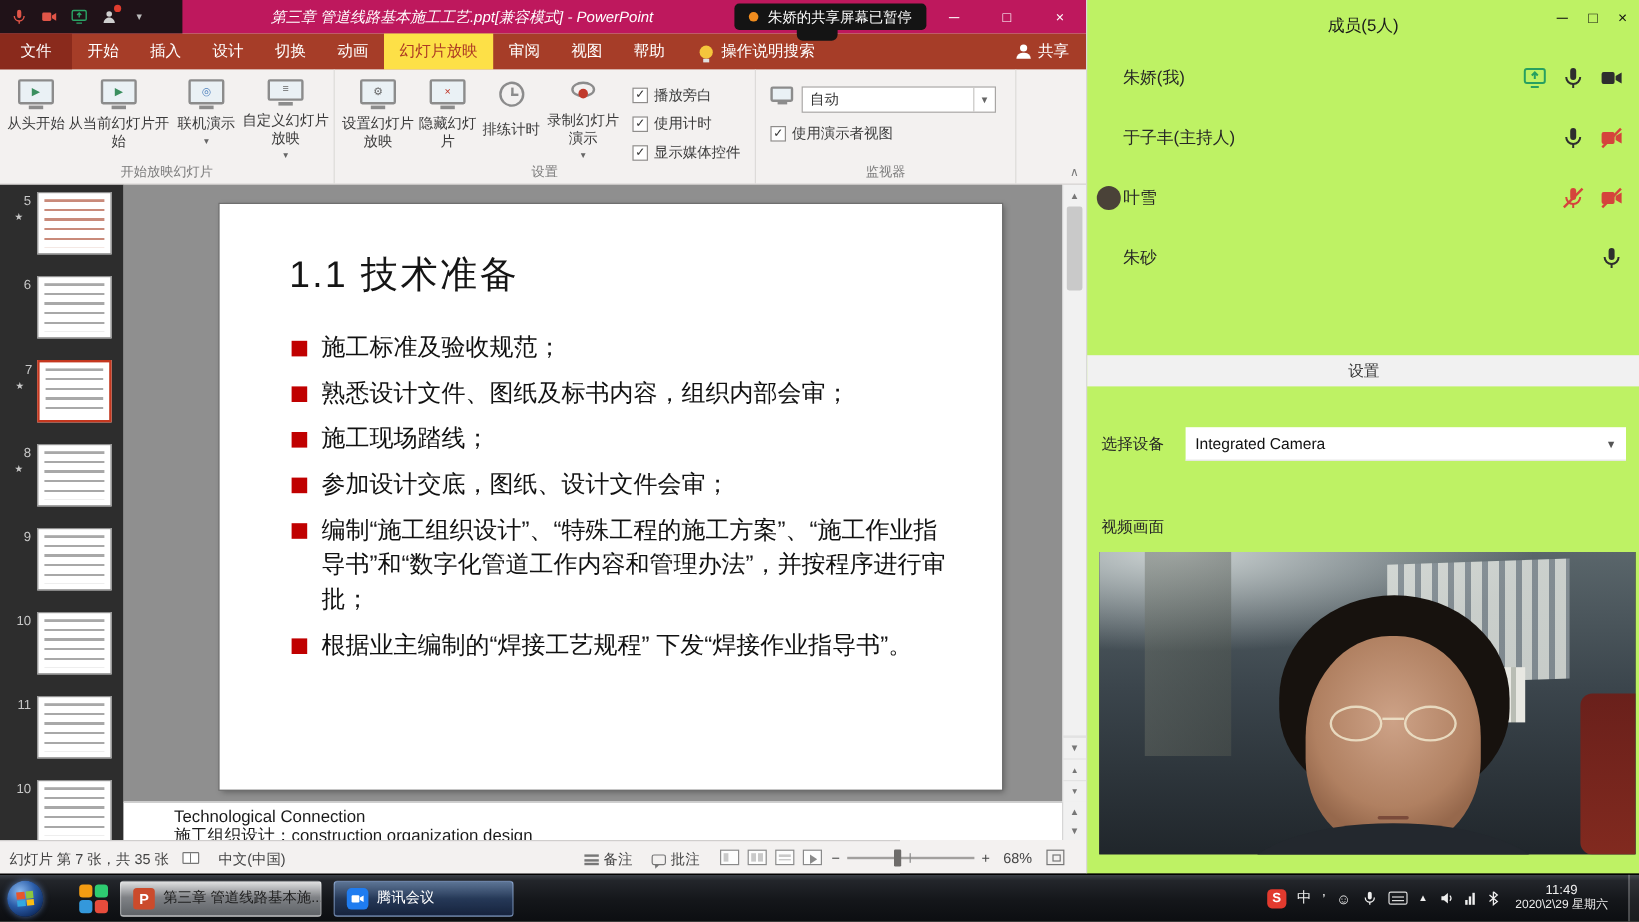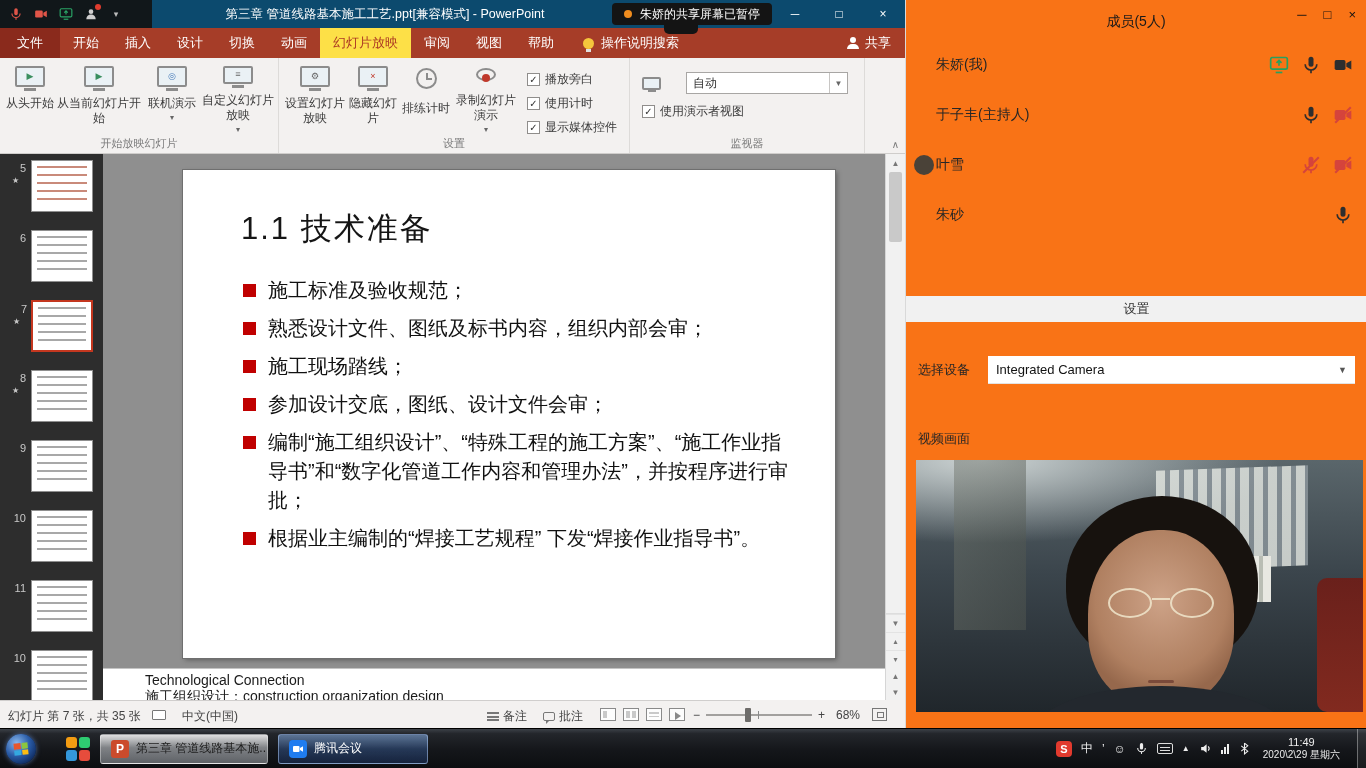--- a/index.html
+++ b/index.html
@@ -2,21 +2,21 @@
 <html><head>
 <meta charset="utf-8">
 <style>
   * { margin:0; padding:0; box-sizing:border-box; }
   body { background:#000; font-family:"Liberation Sans","DejaVu Sans",sans-serif; }
   .screen { position:relative; width:1366px; height:768px; overflow:hidden; background:#000; }
 
   
   .ppt { position:absolute; left:0; top:0; width:905px; height:728px; background:#f3f1f0; }
 
-  .tbar { position:absolute; left:0; top:0; width:905px; height:28px; background:#0c4a6e; }
+  .tbar { position:absolute; left:0; top:0; width:905px; height:28px; background:#be185d;font-style:italic; }
   .tbar-title { position:absolute; left:150px; top:0; width:470px; height:28px; line-height:28px;
     text-align:center; color:#fff; font-size:12.5px; white-space:nowrap; overflow:hidden; }
   .wc { position:absolute; right:0; top:0; height:28px; display:flex; }
   .wc span { width:44px; height:28px; display:flex; align-items:center; justify-content:center;
     color:#fff; font-size:12px; }
 
   .mtb { position:absolute; left:0; top:0; height:28px; width:152px; background:rgba(18,18,18,.92);
     display:flex; align-items:center; gap:9px; padding:0 8px; }
   .mtb-ic { width:16px; height:16px; position:relative; display:flex; align-items:center; justify-content:center; }
   .mtb-ic svg { width:14px; height:14px; }
@@ -58,21 +58,21 @@
   .clk-ic::before { content:""; position:absolute; left:8px; top:3px; width:2px; height:7px; background:#8c8c8c; }
   .clk-ic::after { content:""; position:absolute; left:8px; top:8px; width:6px; height:2px; background:#8c8c8c; }
   .rec-ic { width:20px; height:20px; border:2px solid #8c8c8c; border-radius:50%; position:relative; margin:2px 0 8px; }
   .rec-ic::before { content:""; position:absolute; left:4px; top:4px; width:8px; height:8px; border-radius:50%; background:#c0392b; }
   .dar { font-size:8px; color:#666; margin-top:-2px; }
   .cbcol { display:flex; flex-direction:column; gap:7px; padding:9px 8px 0 8px; }
   .cbrow { display:flex; align-items:center; gap:5px; font-size:12px; color:#3b3b3b; white-space:nowrap; }
   .cb { width:13px; height:13px; background:#fff; border:1px solid #8f8d8b; display:inline-flex;
     align-items:center; justify-content:center; font-size:10px; color:#333; line-height:1; }
   .g3 { display:flex; flex-direction:column; gap:9px; padding:10px 12px 0 8px; }
-  .g3row { display:flex; align-items:center; gap:25px; }
+  .g3row { display:flex; align-items:flex-start; gap:7px; }
   .mon-sm { width:19px; height:13px; border:2px solid #8c8c8c; border-radius:2px; background:#eaf1f5; position:relative; }
   .mon-sm::after { content:""; position:absolute; left:50%; bottom:-4px; width:8px; height:2px; background:#8c8c8c; transform:translateX(-50%); }
   .ddbox { width:162px; height:22px; background:#fff; border:1px solid #a8a6a4; display:flex; align-items:center;
     font-size:12px; color:#333; padding-left:6px; }
   .ddcaret { margin-left:auto; width:18px; height:100%; border-left:1px solid #c8c6c4; display:flex;
     align-items:center; justify-content:center; font-size:8px; color:#666; }
   .rcollapse { position:absolute; right:6px; bottom:3px; font-size:10px; color:#7b7b7b; }
 
   .thumbs { position:absolute; left:0; top:154px; width:103px; height:546px; background:#2d2d2d; overflow:hidden; padding-top:6px; }
   .thumb { position:relative; width:62px; height:52px; margin:0 0 18px 31px; background:#fff; border:1px solid #8f8f8f; }
@@ -117,21 +117,21 @@
   .vic-read::before { content:""; position:absolute; inset:3px 2px; background:repeating-linear-gradient(180deg,#c9c9c9 0 2px,transparent 2px 4px); }
   .vic-show::before { content:""; position:absolute; left:5px; top:3px; border:4px solid transparent; border-left:6px solid #8a8a8a; }
   .zminus { position:absolute; left:693px; top:7px; } .zplus { position:absolute; left:818px; top:7px; }
   .ztrack { position:absolute; left:706px; top:13px; width:106px; height:2px; background:#a2a09e; }
   .ztrack::before { content:""; position:absolute; left:52px; top:-3px; width:1px; height:8px; background:#8a8a8a; }
   .zthumb { position:absolute; left:745px; top:7px; width:6px; height:14px; background:#6e6c6a; border-radius:1px; }
   .fitic { position:absolute; left:872px; top:7px; width:15px; height:13px; border:1px solid #777; }
   .fitic::before { content:""; position:absolute; left:4px; top:3px; width:5px; height:4px; border:1px solid #777; }
 
   
-  .mp { position:absolute; left:905px; top:0; width:461px; height:728px; background:#f97316; border-left:1px solid #d9d9d9; color:#262626; }
+  .mp { position:absolute; left:905px; top:0; width:461px; height:728px; background:#bef264; border-left:1px solid #d9d9d9; color:#262626; }
   .mp-controls { position:absolute; right:10px; top:7px; display:flex; gap:17px; font-size:13px; color:#111; }
   .mp-title { position:absolute; left:0; right:0; top:13px; text-align:center; font-size:14px; color:#1a1a1a; }
   .members { position:absolute; left:0; top:40px; width:461px; }
   .mrow { position:relative; height:50px; display:flex; align-items:center; padding:0 14px 0 30px; font-size:14px; }
   .micons { margin-left:auto; display:flex; gap:12px; align-items:center; }
   .stic { width:20px; height:20px; position:relative; color:#2e2e2e; }
   .stic svg { width:100%; height:100%; }
   .stic-off { color:#d5443c; }
   .stic-off::after { content:""; position:absolute; left:9px; top:-1px; width:2px; height:22px; background:#d5443c; transform:rotate(45deg); }
   .stic-share { color:#27a060; }

